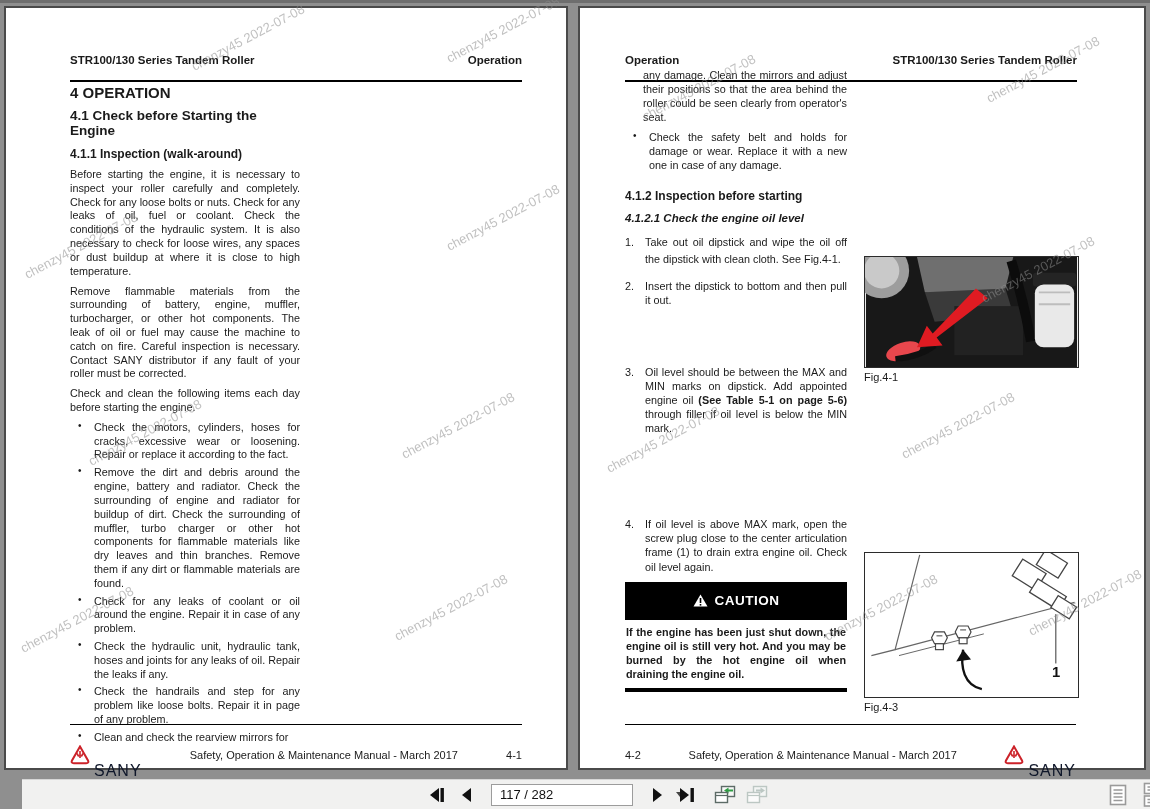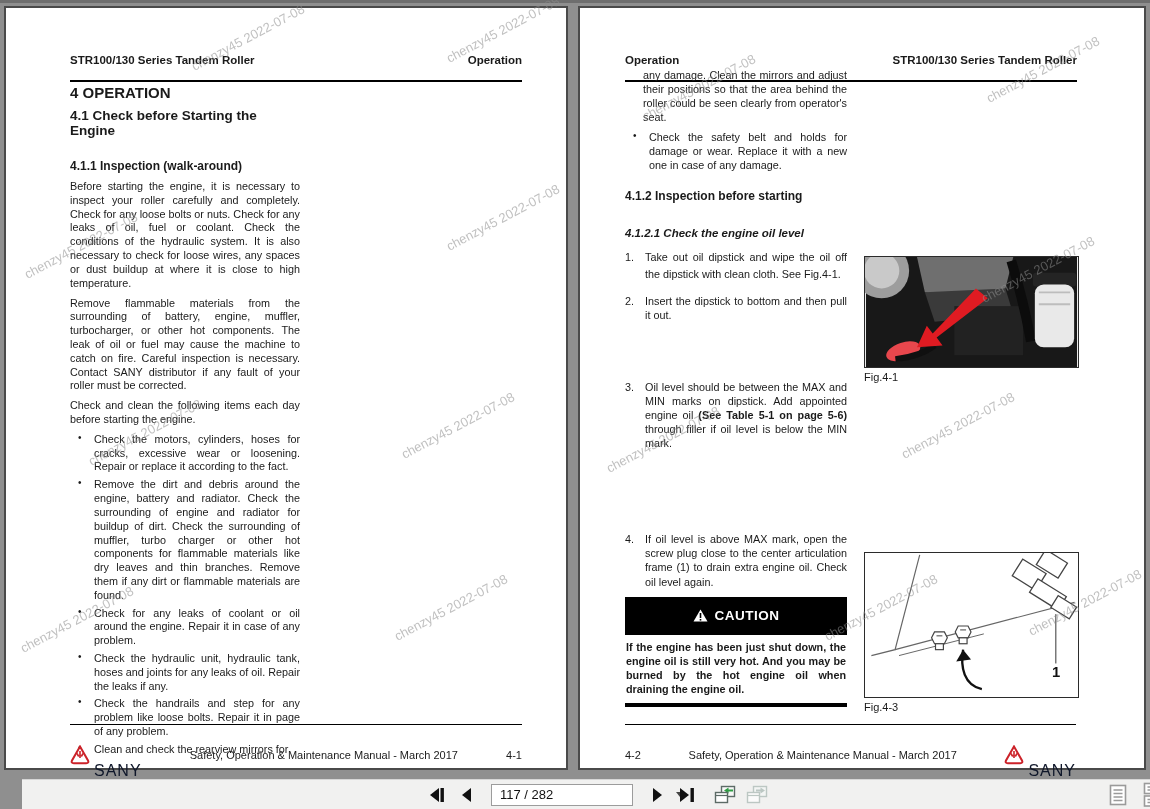--- a/index.html
+++ b/index.html
@@ -24,33 +24,33 @@
     align-items:center; border-top:1px solid #000; padding-top:5px; font-size:11px; }
   .page-left  .page-footer { left:64px; right:44px; }
   .page-right .page-footer { left:45px; right:68px;justify-content:space-between; }
   .footer-center { font-size:11px; }
   .brand { display:flex; align-items:center; gap:4px; }
   .brand-name { font-weight:normal; font-size:16px; letter-spacing:1px; color:#0f172a;margin-top:32px; }
 
   
   .lp-content { position:absolute; top:76px; left:64px; width:230px; }
   .h1 { font-size:15px; font-weight:bold; margin-bottom:7px; }
-  .h2 { font-size:13.5px; font-weight:bold; margin-bottom:21px; }
+  .h2 { font-size:13.5px; font-weight:bold; margin-bottom:9px; }
   .h3 { font-size:12px; font-weight:bold; margin-bottom:7px; }
   .para { font-size:10.8px; line-height:1.28; text-align:justify; margin-bottom:6px; }
   .bullet { position:relative; padding-left:24px; font-size:10.8px; line-height:1.28;
     text-align:justify; margin-bottom:4px; }
   .bullet::before { content:"•"; position:absolute; left:8px; top:-1px; font-size:10px; }
 
   
   .rp-text { position:absolute; top:60px; left:45px; width:222px; }
   .cont-para { margin-left:18px; font-size:10.8px; line-height:1.3; text-align:justify; }
   .rp-text .bullet { margin-top:7px; }
   .rp-text .h3 { margin-top:16px; margin-bottom:0; }
-  .h4 { font-size:11.5px; font-weight:bold; font-style:italic; margin-top:24px; }
+  .h4 { font-size:11.5px; font-weight:bold; font-style:italic; margin-top:9px; }
   .step { position:relative; padding-left:20px; font-size:10.8px; line-height:1.3;
     text-align:justify; margin-top:10px; }
   .step-num { position:absolute; left:0; top:0; }
   .step-1 { line-height:1.65; }
   .gap-a { margin-bottom:58px; }
   .gap-b { margin-bottom:82px; }
 
   .caution-box { margin-top:8px; border-bottom:4px solid #000; padding-bottom:4px; }
   .caution-bar { background:#000; color:#fff; height:38px; display:flex; align-items:center;
     justify-content:center; gap:7px; font-weight:bold; font-size:13.5px; letter-spacing:.5px; }

